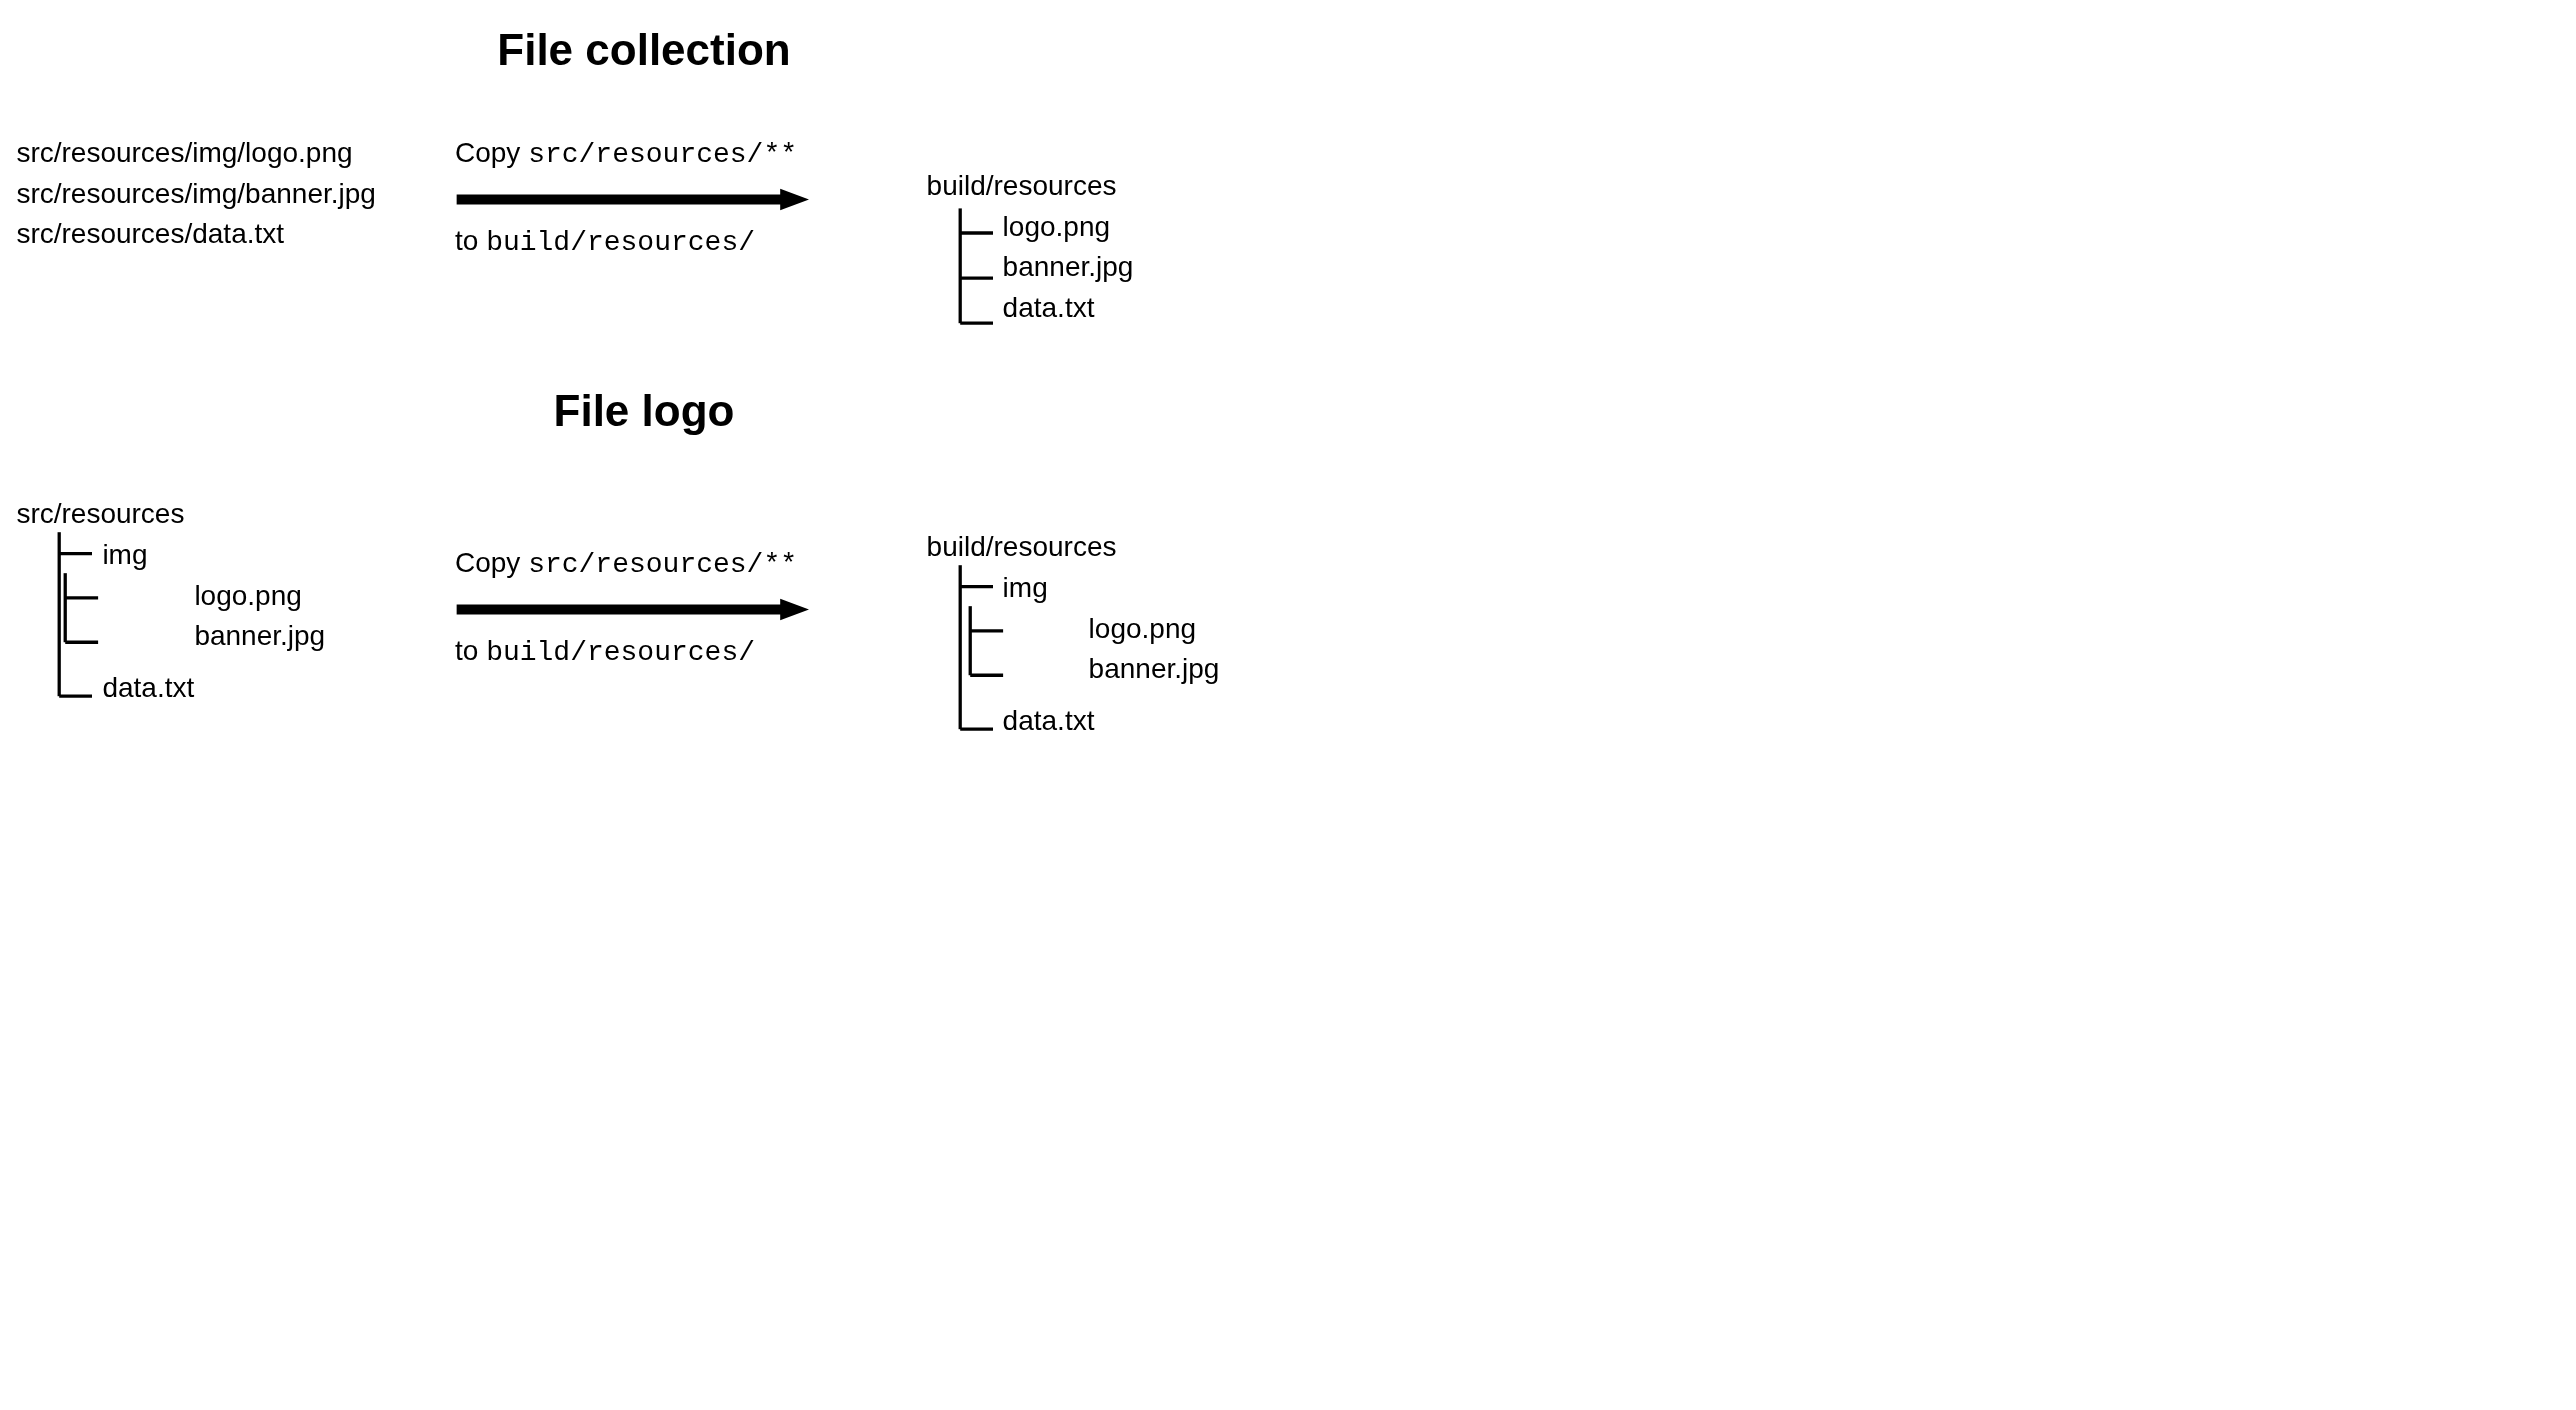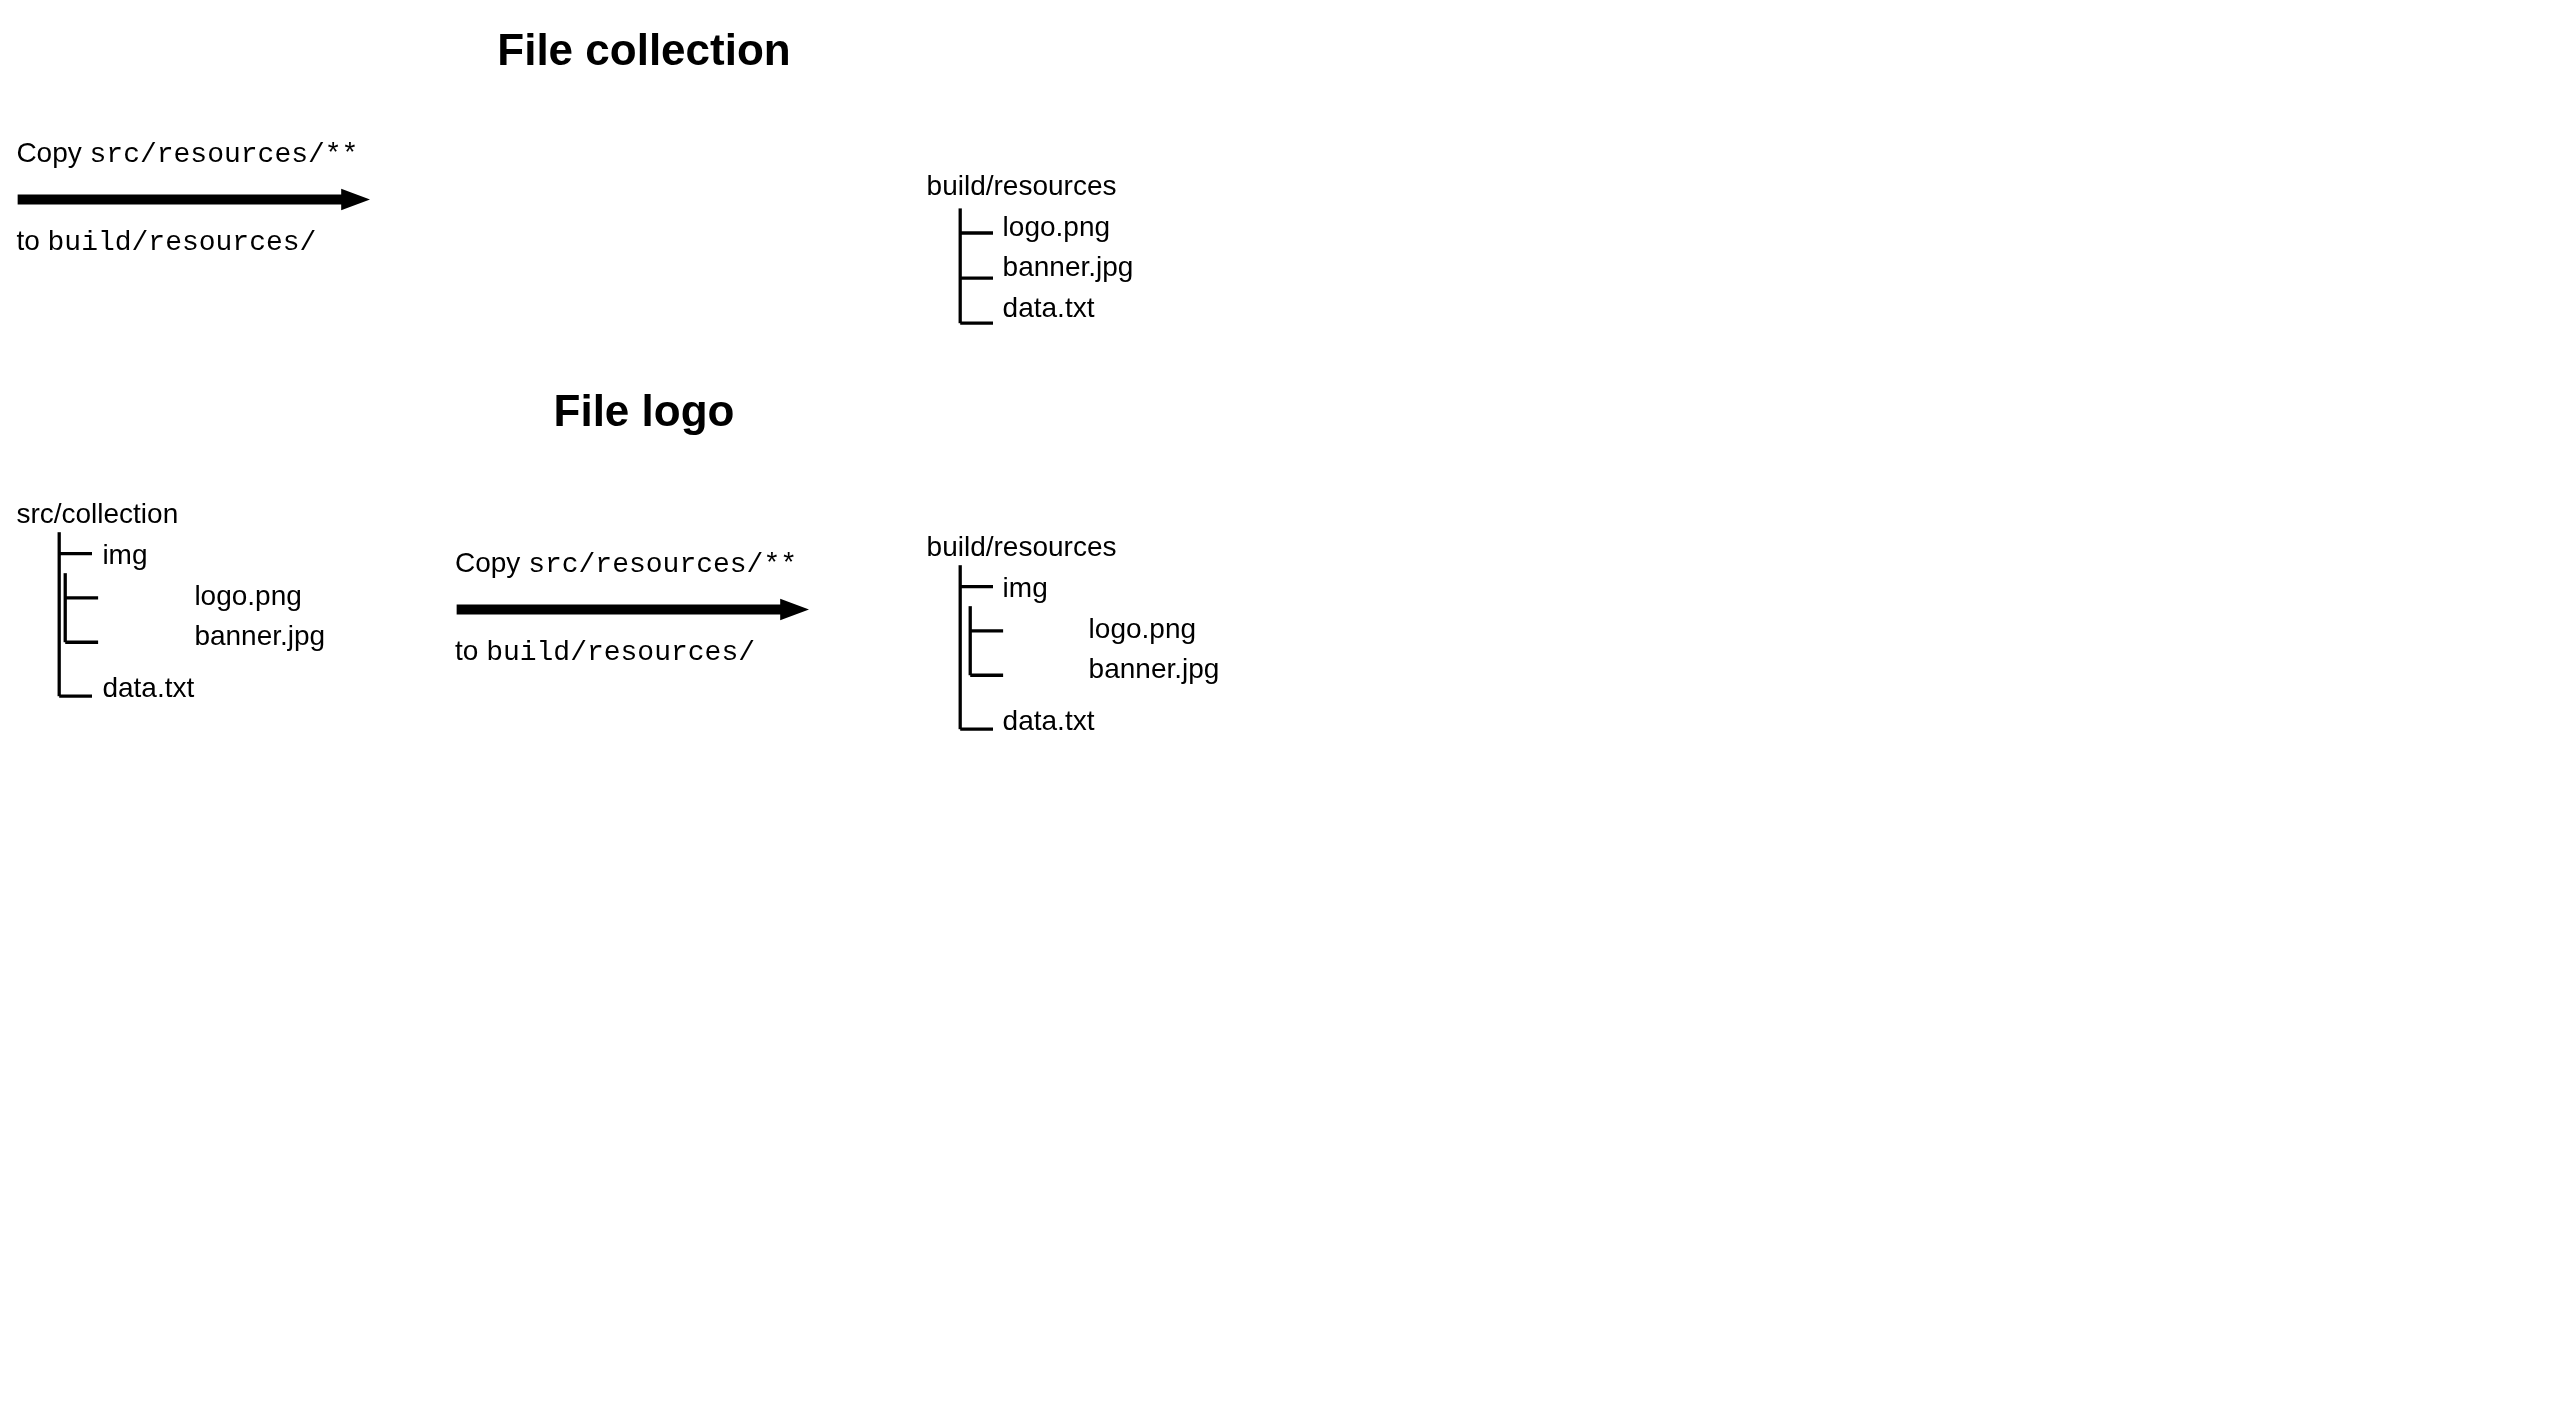--- a/index.html
+++ b/index.html
@@ -53,20 +53,25 @@
 </style>
 </head>
 <body>
 
 <div class="page">
 
   <h2 class="section-title">File collection</h2>
 
   <div class="row">
 
+    <div class="col-left">
+      <div class="list-line">src/resources/img/logo.png</div>
+      <div class="list-line">src/resources/img/banner.jpg</div>
+      <div class="list-line">src/resources/data.txt</div>
+    </div>
 
     <div class="col-mid arrow-wrap">
       <div>
         <span>Copy </span><span class="mono">src/resources/**</span>
       </div>
       <svg class="arrow" width="354" height="25" viewBox="0 0 430 30">
         <line x1="2" y1="15" x2="400" y2="15" stroke="#000" stroke-width="12"></line>
         <polygon points="395,2 430,15 395,28" fill="#000"></polygon>
       </svg>
       <div>
@@ -89,21 +94,21 @@
       </div>
     </div>
 
   </div>
 
   <h2 class="section-title">File logo</h2>
 
   <div class="row" style="align-items:flex-start;">
 
     <div class="col-left" style="position:relative;">
-      <div class="list-line">src/collection</div>
+      <div class="list-line">src/resources</div>
 
       <svg width="82" height="189" viewBox="0 0 100 230" style="position:absolute; left:35px; top:38px;">
         <line x1="10" y1="0" x2="10" y2="200" stroke="#000" stroke-width="4"></line>
         <line x1="10" y1="26" x2="50" y2="26" stroke="#000" stroke-width="4"></line>
         <line x1="10" y1="200" x2="50" y2="200" stroke="#000" stroke-width="4"></line>
       </svg>
 
       <div style="padding-left:86px; position:relative;">
         <div class="list-line">img</div>
 

